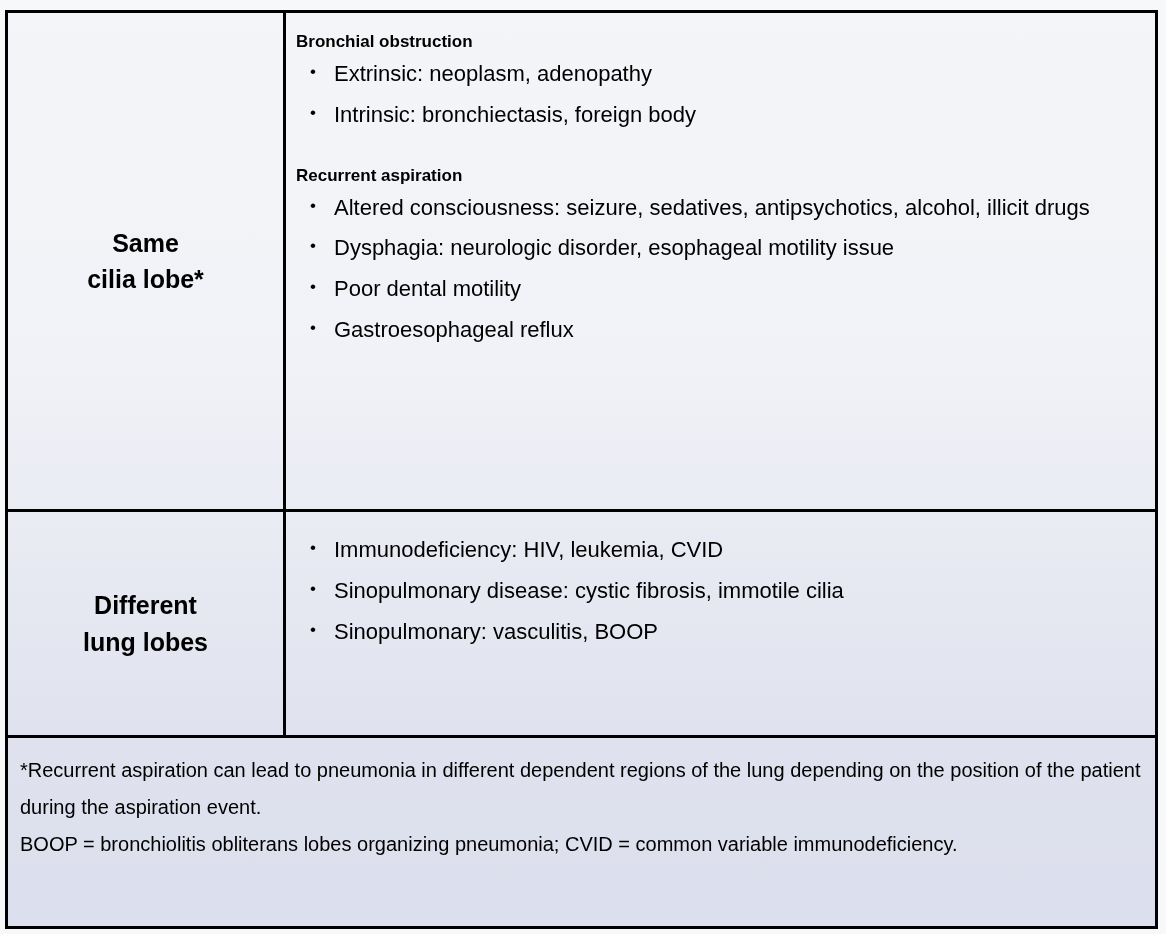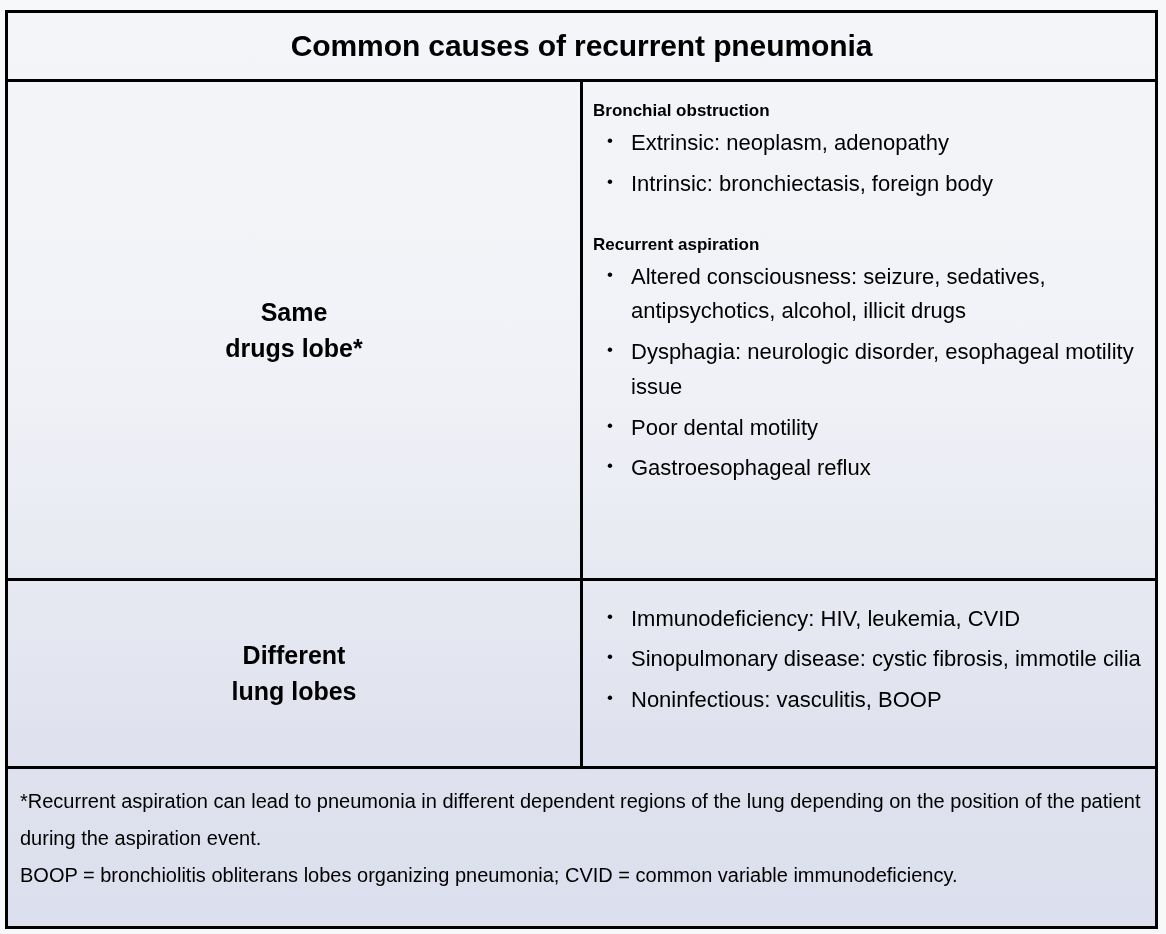--- a/index.html
+++ b/index.html
@@ -129,28 +129,25 @@
     font-weight: normal;
   }
 </style>
 </head>
 <body>
 
 <div class="page">
   <div class="table-wrap">
     <table class="main">
       <tbody>
-        <tr>
-          <td class="title-cell" colspan="2">Common causes of recurrent pneumonia</td>
-        </tr>
 
         <tr>
           <td class="label-cell">
             <span>Same</span><br>
-            <span>drugs lobe*</span>
+            <span>cilia lobe*</span>
           </td>
           <td class="content-cell">
             <div class="group-head">Bronchial obstruction</div>
             <ul class="bullets">
               <li>Extrinsic: neoplasm, adenopathy</li>
               <li>Intrinsic: bronchiectasis, foreign body</li>
             </ul>
             <div class="group-head spaced">Recurrent aspiration</div>
             <ul class="bullets">
               <li>Altered consciousness: seizure, sedatives, antipsychotics, alcohol, illicit drugs</li>
@@ -163,21 +160,21 @@
 
         <tr class="row-divider">
           <td class="label-cell">
             <span>Different</span><br>
             <span>lung lobes</span>
           </td>
           <td class="content-cell">
             <ul class="bullets">
               <li>Immunodeficiency: HIV, leukemia, CVID</li>
               <li>Sinopulmonary disease: cystic fibrosis, immotile cilia</li>
-              <li>Noninfectious: vasculitis, BOOP</li>
+              <li>Sinopulmonary: vasculitis, BOOP</li>
             </ul>
           </td>
         </tr>
 
         <tr>
           <td class="footnote-cell" colspan="2">
             <p>*Recurrent aspiration can lead to pneumonia in different dependent regions of the lung depending on the position of the patient during the aspiration event.</p>
             <p><b>BOOP</b><span> = bronchiolitis obliterans lobes organizing pneumonia; </span><b>CVID</b><span> = common variable immunodeficiency.</span></p>
           </td>
         </tr>

